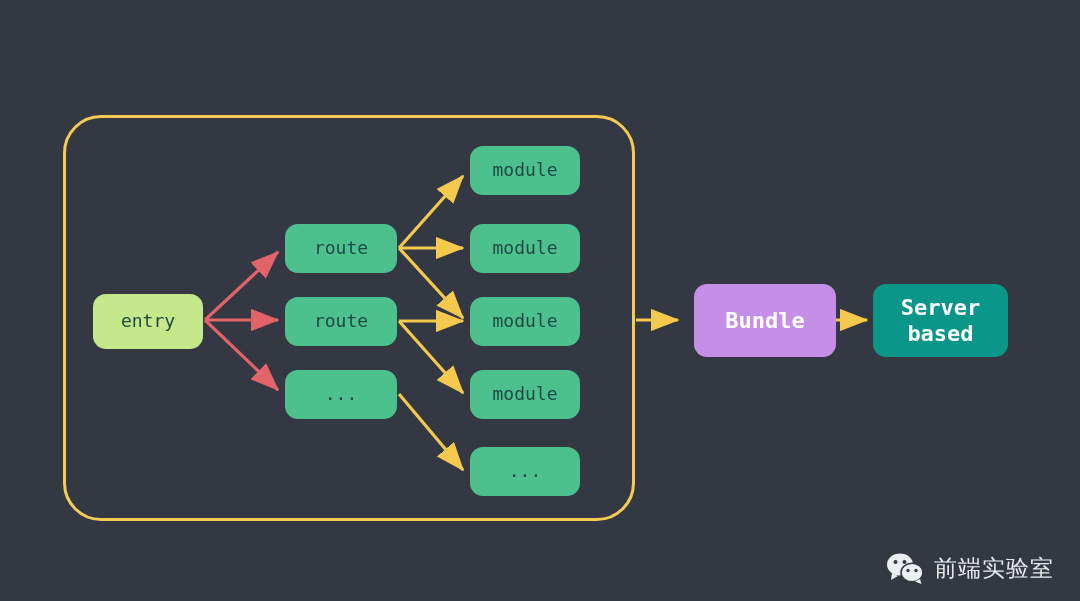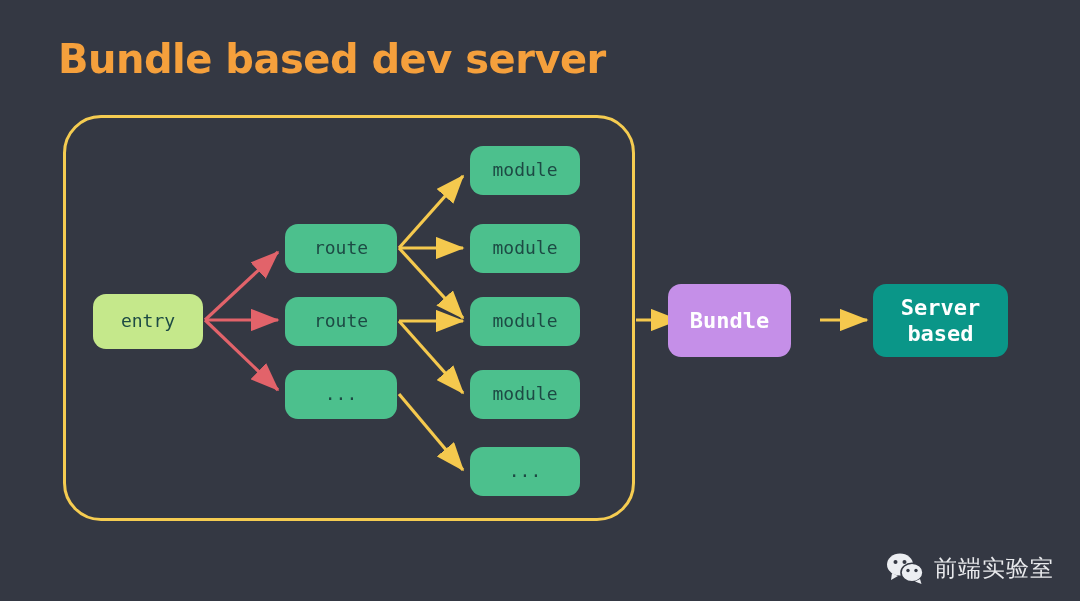--- a/index.html
+++ b/index.html
@@ -93,21 +93,20 @@
     font-size: 23px;
     font-family: "DejaVu Sans", sans-serif;
     letter-spacing: 1px;
   }
 </style>
 </head>
 <body>
 
 <div id="slide">
 
-  <div id="title">Bundle based dev server</div>
 
   <div id="bundle-group"></div>
 
   <svg id="edges" viewBox="0 0 1080 601">
     <defs>
       <marker id="arrow-red" markerWidth="9" markerHeight="7" refX="8.5" refY="3.5" orient="auto">
         <polygon points="0 0, 9 3.5, 0 7" fill="#e2636a"></polygon>
       </marker>
       <marker id="arrow-yellow" markerWidth="9" markerHeight="7" refX="8.5" refY="3.5" orient="auto">
         <polygon points="0 0, 9 3.5, 0 7" fill="#f5c94e"></polygon>
@@ -180,21 +179,21 @@
   </div>
 
   <div class="node node-green" style="left:470px; top:370px; width:110px; height:49px;">
     <span>module</span>
   </div>
 
   <div class="node node-green" style="left:470px; top:447px; width:110px; height:49px;">
     <span>...</span>
   </div>
 
-  <div class="node node-purple" style="left:668px; top:284px; width:123px; height:73px;">
+  <div class="node node-purple" style="left:694px; top:284px; width:142px; height:73px;">
     <span>Bundle</span>
   </div>
 
   <div class="node node-teal" style="left:873px; top:284px; width:135px; height:73px; white-space:pre-line;">
     <span>Server
 based</span>
   </div>
 
   <div id="watermark">
     <span style="display:inline-block;line-height:0;">

